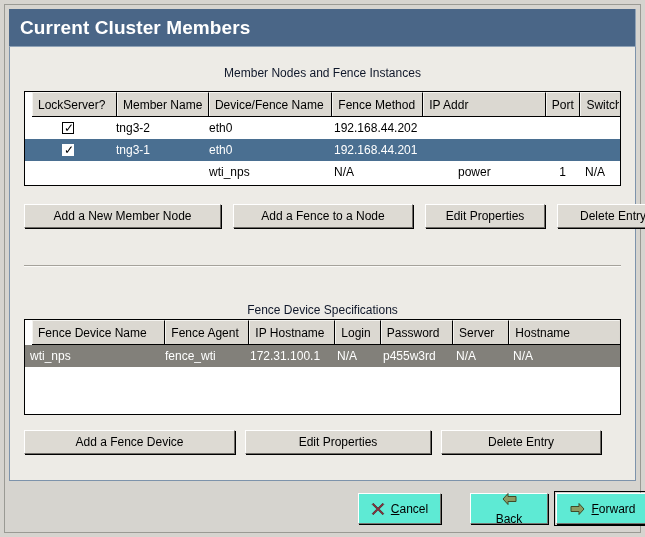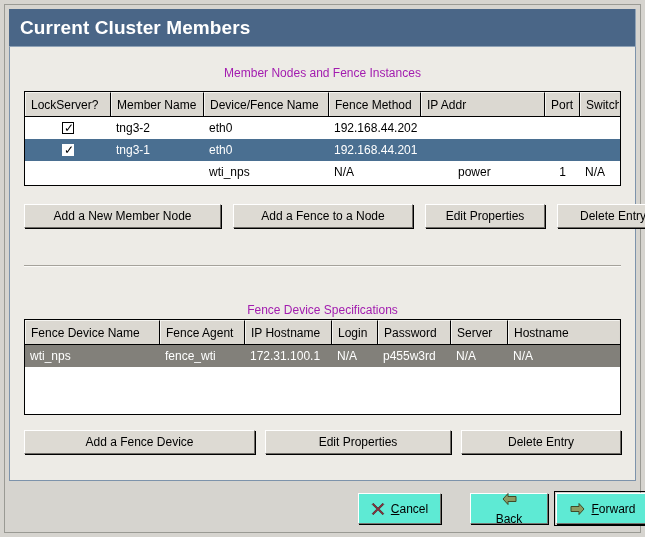--- a/index.html
+++ b/index.html
@@ -48,37 +48,38 @@
     position:absolute;left:9px;top:47px;width:627px;height:434px;
     background:#edebe6;
     border:1px solid #7d93ab;
     border-top:none;
     box-sizing:border-box;
   }
 
   .section-label{
     text-align:center;
     font-size:12px;
-    color:#a21caf;
+    color:#0f172a;
     width:100%;
   }
 
   
   .tbl{
     border:1px solid #000;
     background:#ffffff;
     box-sizing:border-box;
     overflow:hidden;
   }
   .tbl-head{
     display:flex;
     height:25px;
     background:#d9d6cf;
     box-sizing:border-box;
     border-bottom:1px solid #000;
+    margin-left:7px;
   }
   .th{
     background:#dbd8d1;
     border-right:1px solid #000;
     border-top:1px solid #f4f3ef;
     border-left:1px solid #f4f3ef;
     box-sizing:border-box;
     display:flex;align-items:center;
     padding-left:5px;
     font-size:12px;
@@ -266,21 +267,21 @@
         <div class="td" style="width:85px;">fence_wti</div>
         <div class="td" style="width:87px;">172.31.100.1</div>
         <div class="td" style="width:46px;">N/A</div>
         <div class="td" style="width:73px;">p455w3rd</div>
         <div class="td" style="width:57px;">N/A</div>
         <div class="td" style="width:112px;">N/A</div>
       </div>
     </div>
 
     <div class="btn-row" style="position:absolute;left:14px;top:383px;">
-      <div class="btn" style="width:231px;">Add a Fence Device</div>
+      <div class="btn" style="width:211px;">Add a Fence Device</div>
       <div class="btn" style="width:186px;margin-left:10px;">Edit Properties</div>
       <div class="btn" style="width:160px;margin-left:10px;">Delete Entry</div>
     </div>
 
   </div>
 
   <div id="action-area">
 
     <div class="abtn" style="left:353px;top:11px;width:83px;">
       <span class="icn">

